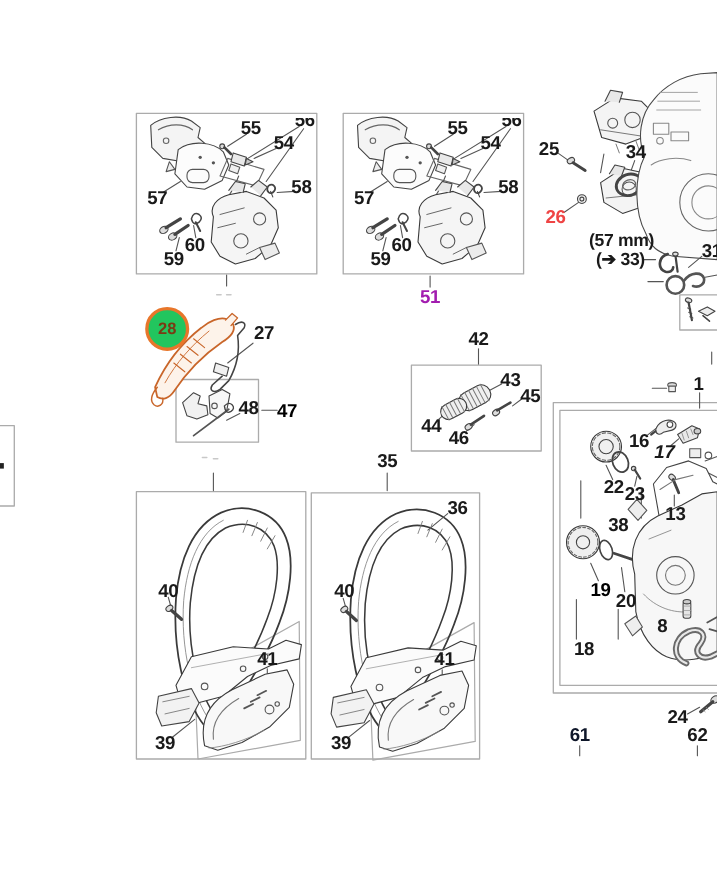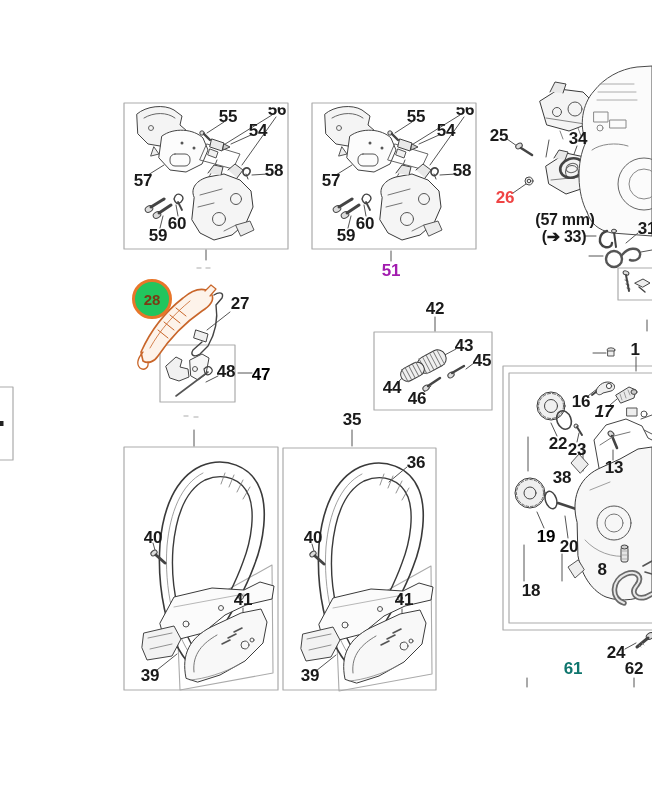--- a/index.html
+++ b/index.html
@@ -331,21 +331,21 @@
       <div class="plabel" style="left: 602px; top: 569px; color: rgb(26, 26, 26);">8</div>
       <div class="plabel" style="left: 352px; top: 419px; color: rgb(26, 26, 26);">35</div>
       <div class="plabel" style="left: 416px; top: 462px; color: rgb(26, 26, 26);">36</div>
       <div class="plabel" style="left: 153px; top: 537px; color: rgb(26, 26, 26);">40</div>
       <div class="plabel" style="left: 313px; top: 537px; color: rgb(26, 26, 26);">40</div>
       <div class="plabel" style="left: 243px; top: 599px; color: rgb(26, 26, 26);">41</div>
       <div class="plabel" style="left: 404px; top: 599px; color: rgb(26, 26, 26);">41</div>
       <div class="plabel" style="left: 150px; top: 675px; color: rgb(26, 26, 26);">39</div>
       <div class="plabel" style="left: 310px; top: 675px; color: rgb(26, 26, 26);">39</div>
       <div class="plabel" style="left: 616px; top: 652px; color: rgb(26, 26, 26);">24</div>
-      <div class="plabel" style="left: 527px; top: 668px; color: #0f766e; margin-left: 46px;">61</div>
+      <div class="plabel" style="left: 527px; top: 668px; color: #0f172a;">61</div>
       <div class="plabel" style="left: 634px; top: 668px; color: rgb(26, 26, 26);">62</div>
     </div>
 
 <div class="badge" id="badge" style="left: 152px; top: 299px; border: 3px solid rgb(232, 118, 42); background: #22c55e; color: rgb(122, 58, 20);">
   <span>28</span>
 </div>
 
 </div>
 
 </body></html>

